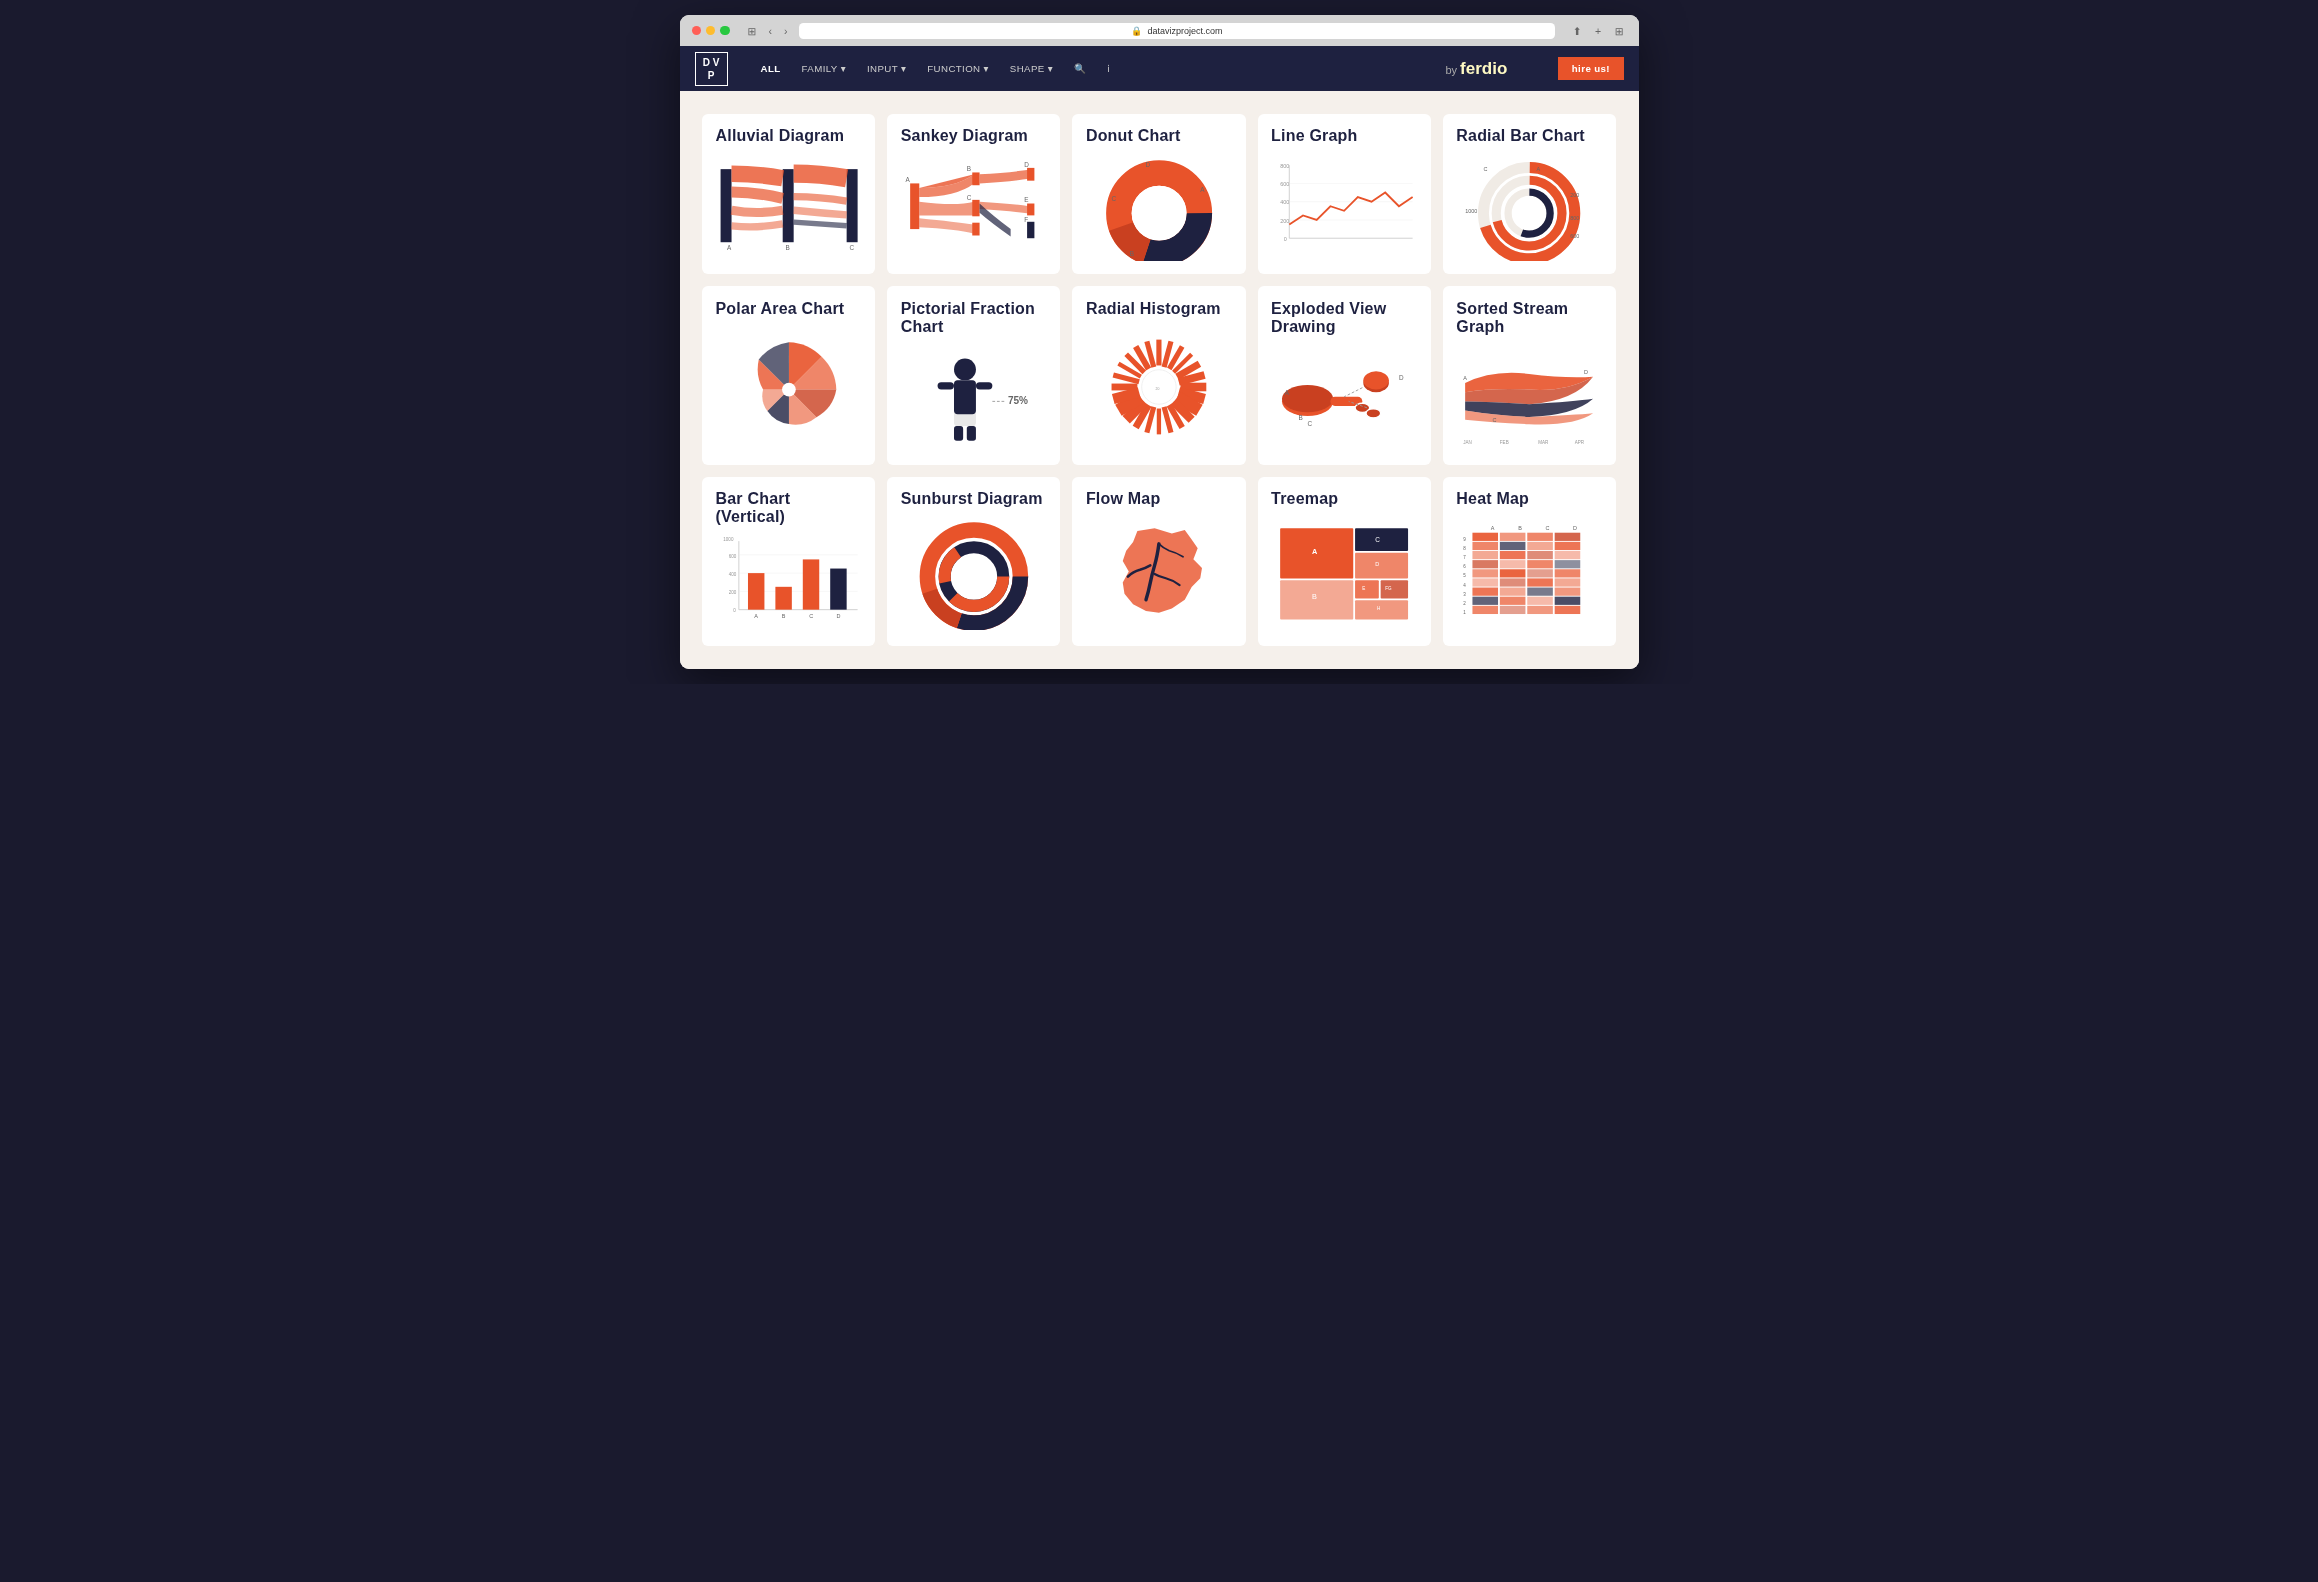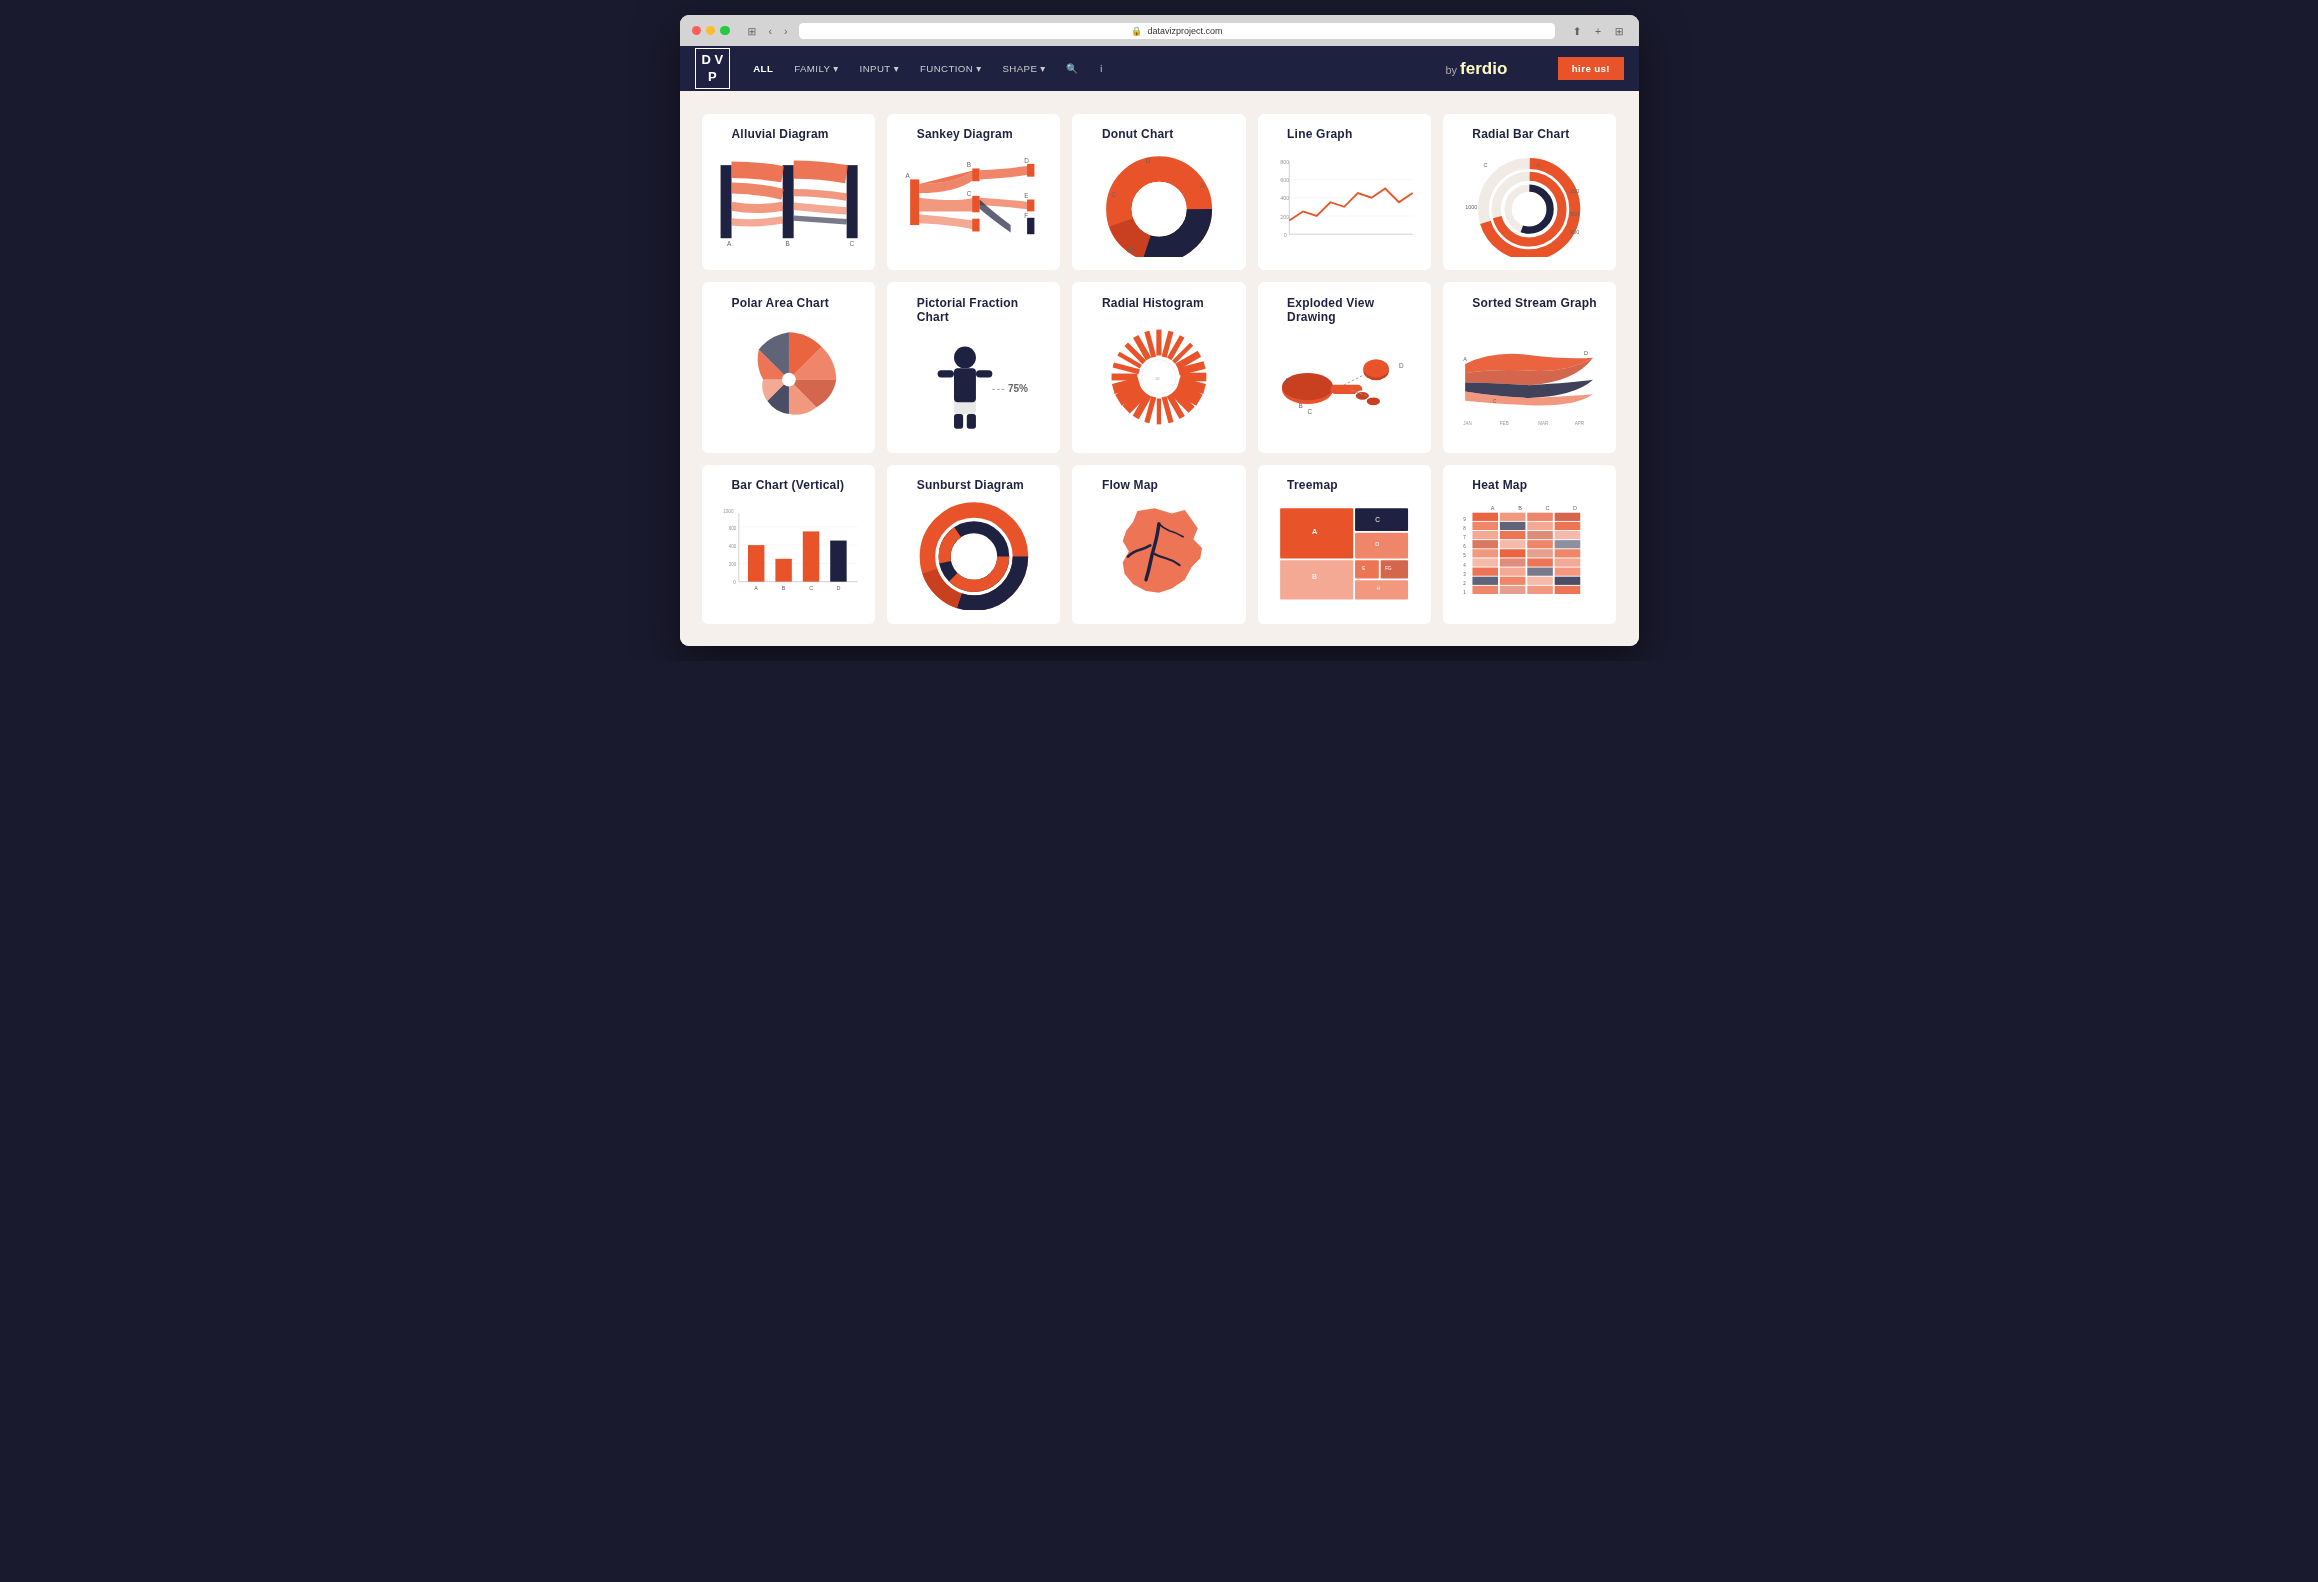--- a/index.html
+++ b/index.html
@@ -53,23 +53,23 @@
       display: flex;
       align-items: center;
       padding: 0 15px;
       height: 45px;
     }
 
     .logo {
       border: 1.5px solid white;
       color: white;
       font-weight: bold;
-      font-size: 13px;
+      font-size: 10px;
       padding: 3px 6px;
-      margin-right: 14px;
+      margin-right: 24px;
       line-height: 1.3;
       min-width: 33px;
       text-align: center;
     }
 
     .nav-links {
       display: flex;
       gap: 3px;
       align-items: center;
       flex: 1;
@@ -126,25 +126,24 @@
       background: white;
       border-radius: 6px;
       padding: 13.5px;
       display: flex;
       flex-direction: column;
       gap: 6px;
       min-height: 150px;
     }
 
     .card-title {
-      font-size: 12px;
+      font-size: 16px;
       font-weight: 700;
       color: #1e2140;
       letter-spacing: 0.2px;
-      margin-left: 16px;
     }
 
     .card-visual {
       flex: 1;
       display: flex;
       align-items: center;
       justify-content: center;
       overflow: hidden;
     }
 

